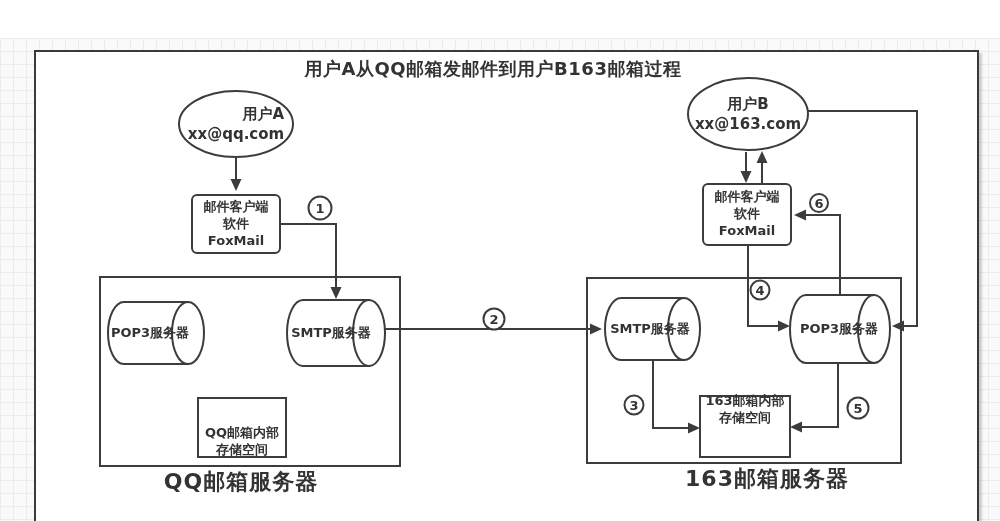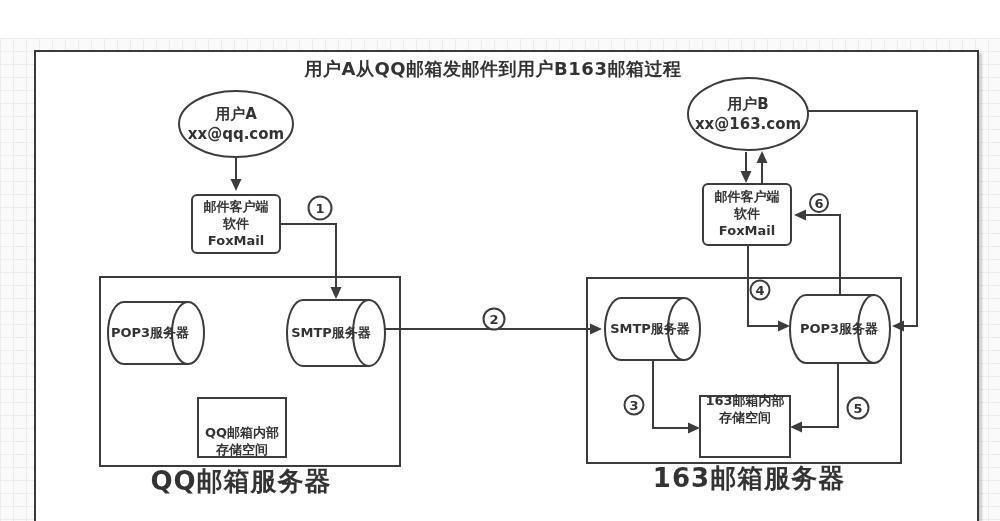--- a/index.html
+++ b/index.html
@@ -32,21 +32,21 @@
     transform:translate(-50%,-50%);
     text-align:center;
     white-space:pre-line;
     color:#333333;
     font-weight:bold;
     line-height:1.3;
   }
   .fs13{font-size:13px;}
   .fs15{font-size:15px;}
   .fs18{font-size:18px;letter-spacing:0.5px;}
-  .fs22{font-size:26px;letter-spacing:1px;}
+  .fs22{font-size:22px;letter-spacing:1px;}
   .step{
     position:absolute;
     transform:translate(-50%,-50%);
     box-sizing:border-box;
     width:23px;height:23px;
     border:2px solid #3c3c3c;
     border-radius:50%;
     background:#ffffff;
     display:flex;align-items:center;justify-content:center;
     font-size:13px;font-weight:bold;color:#333333;
@@ -102,41 +102,41 @@
     <polygon class="arrowhead" points="790,288 778,282.5 778,293.5"></polygon>
     <polygon class="arrowhead" points="790,389 802,383.5 802,394.5"></polygon>
     <polygon class="arrowhead" points="794,177 806,171.5 806,182.5"></polygon>
     <polygon class="arrowhead" points="746,145 740.5,133 751.5,133"></polygon>
     <polygon class="arrowhead" points="762,113 756.5,125 767.5,125"></polygon>
     <polygon class="arrowhead" points="892,288 904,282.5 904,293.5"></polygon>
   </svg>
 
   <div class="label fs18" style="left:493px;top:31px;">用户A从QQ邮箱发邮件到用户B163邮箱过程</div>
 
-  <div class="label fs15" style="left:236px;top:86px;">用户A
+  <div class="label fs15" style="left:236px;top:86px;text-align:right;">用户A
 xx@qq.com</div>
   <div class="label fs13" style="left:236px;top:186px;">邮件客户端
 软件
 FoxMail</div>
   <div class="label fs13" style="left:150px;top:295px;">POP3服务器</div>
   <div class="label fs13" style="left:331px;top:295px;">SMTP服务器</div>
   <div class="label fs13" style="left:242px;top:404px;">QQ邮箱内部
 存储空间</div>
   <div class="label fs22" style="left:241px;top:444px;">QQ邮箱服务器</div>
 
   <div class="label fs15" style="left:748px;top:76px;">用户B
 xx@163.com</div>
   <div class="label fs13" style="left:747px;top:176px;">邮件客户端
 软件
 FoxMail</div>
   <div class="label fs13" style="left:650px;top:291px;">SMTP服务器</div>
   <div class="label fs13" style="left:839px;top:291px;">POP3服务器</div>
   <div class="label fs13" style="left:745px;top:372px;">163邮箱内部
 存储空间</div>
-  <div class="label fs22" style="left:749px;top:441px;text-align:center;">163邮箱服务器</div>
+  <div class="label fs22" style="left:767px;top:441px;text-align:center;">163邮箱服务器</div>
 
   <div class="step" style="left:320px;top:170px;width:25px;height:25px;">1</div>
   <div class="step" style="left:494px;top:281px;">2</div>
   <div class="step" style="left:634px;top:367px;width:21px;height:21px;">3</div>
   <div class="step" style="left:760px;top:252px;width:21px;height:21px;">4</div>
   <div class="step" style="left:858px;top:370px;">5</div>
   <div class="step" style="left:819px;top:165px;width:20px;height:20px;">6</div>
 
 </div>
 

